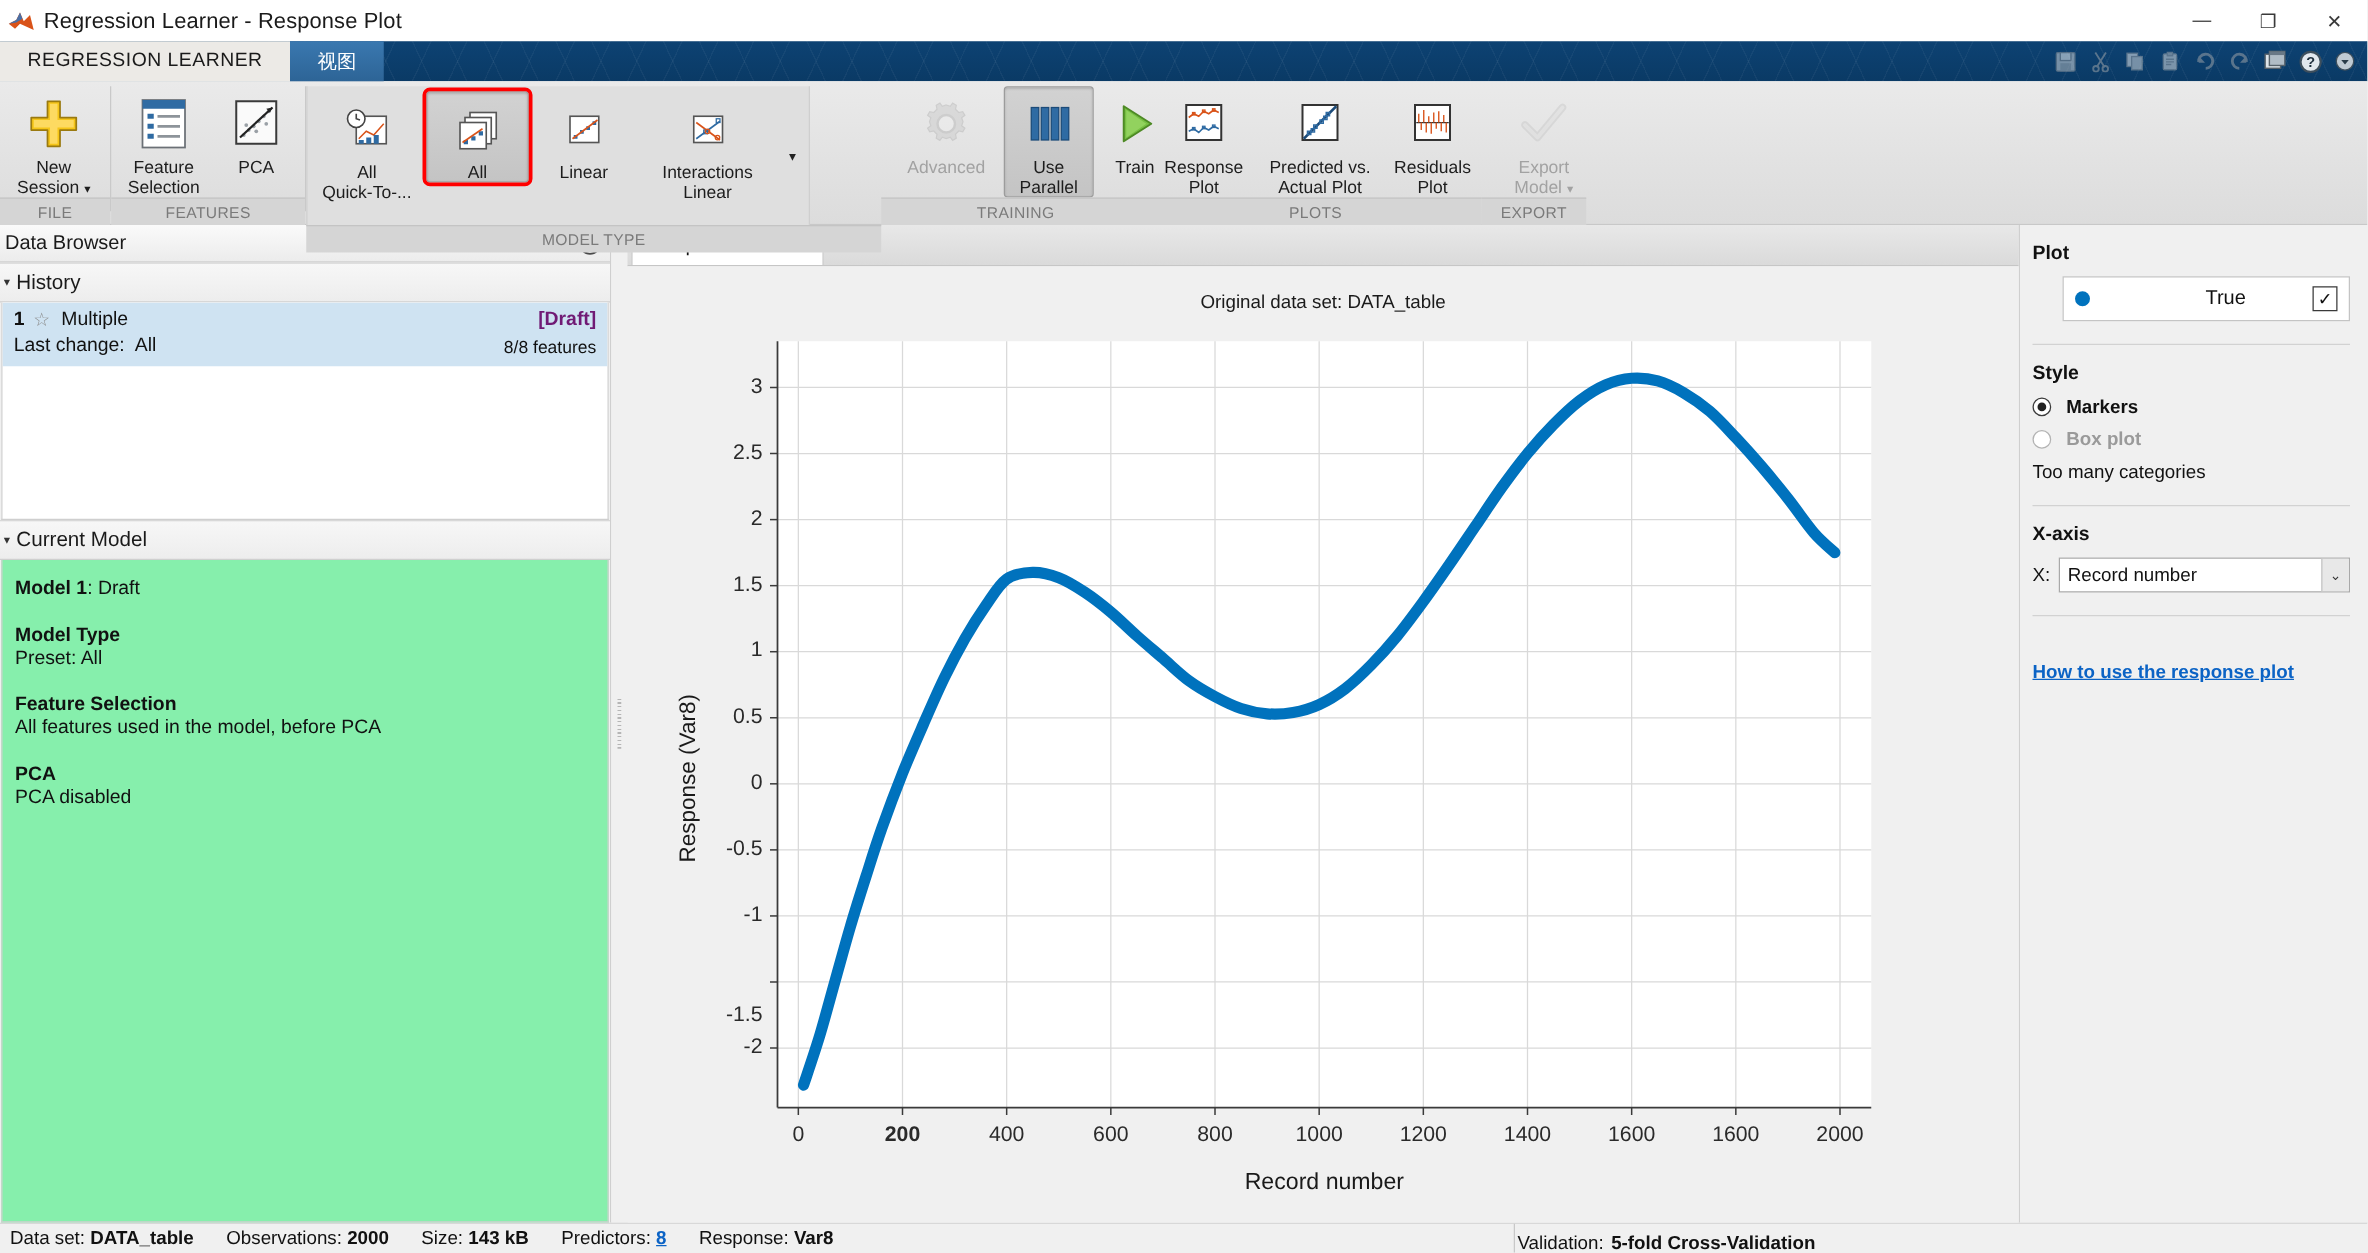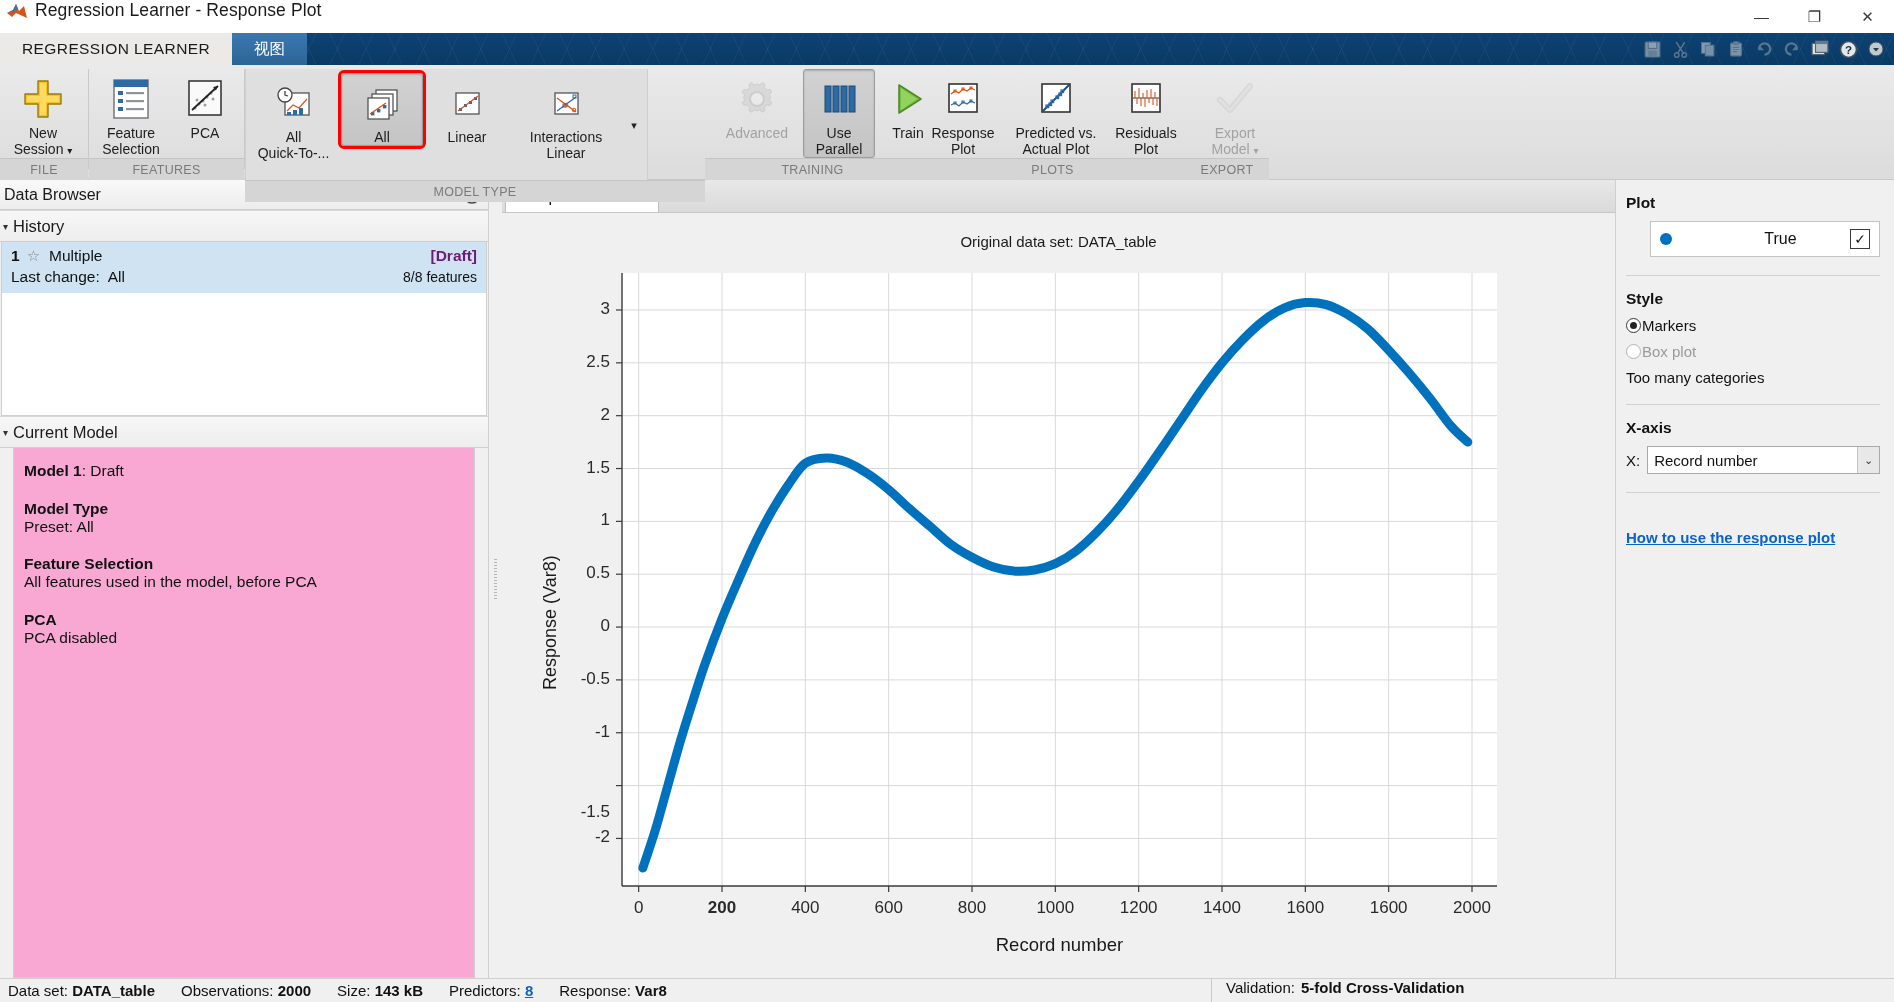--- a/index.html
+++ b/index.html
@@ -6,21 +6,21 @@
   html, body { margin:0; padding:0; }
   body {
     width:1894px; height:1002px;
     font-family:"Liberation Sans", sans-serif;
     background:#f0f0f0; overflow:hidden;
     -webkit-font-smoothing:antialiased;
   }
 
   
   .titlebar {
-    height:33px; background:#ffffff; display:flex; 
+    height:33px; background:#ffffff; display:flex; align-items:center;
     position:relative;
   }
   .ml-logo { width:22px; height:22px; margin-left:6px; position:relative; }
   .ml-logo svg { display:block; }
   .title-text { font-size:17.5px; color:#1a1a1a; margin-left:7px; letter-spacing:.1px; }
   .win-btns { position:absolute; right:0; top:0; height:33px; display:flex; }
   .win-btn {
     width:53px; height:33px; display:flex; align-items:center; justify-content:center;
     font-size:15px; color:#3a3a3a;
   }
@@ -135,22 +135,22 @@
     background:#cfe3f2; padding:5px 9px 7px; font-size:15.5px; color:#111;
   }
   .hist-line1 { display:flex; align-items:center; }
   .hist-num { font-weight:bold; margin-right:7px; }
   .star { color:#8a8a8a; font-size:15px; margin-right:9px; }
   .hist-draft { margin-left:auto; color:#701a75; font-weight:bold; }
   .hist-line2 { display:flex; align-items:center; margin-top:3px; }
   .hist-feat { margin-left:auto; font-size:14px; }
 
   .cm-body {
-    background:#f9a8d4; border:1px solid #cfcfcf; border-top:none;
-    margin:0 13px; flex:1; padding:14px 10px; font-size:15.5px; color:#111;
+    background:#86efac; border:1px solid #cfcfcf; border-top:none;
+    margin:0 1px; flex:1; padding:14px 10px; font-size:15.5px; color:#111;
     line-height:1.15;
   }
   .cm-body .blk { margin-bottom:20px; }
   .cm-body b { font-weight:bold; }
 
   .vsplit { width:13px; background:#f0f0f0; display:flex; align-items:center; justify-content:center; }
   .vsplit .dots { width:3px; height:40px; background:
       repeating-linear-gradient(180deg,#b5b5b5 0 1px, transparent 1px 3px); }
 
   
@@ -193,21 +193,21 @@
     background:#ffffff; border:1px solid #c4c4c4; height:36px;
     display:flex; align-items:center; padding:0 9px; margin-left:24px;
   }
   .legend-dot { width:12px; height:12px; border-radius:50%; background:#0072bd; }
   .legend-lbl { flex:1; text-align:center; font-size:16px;padding-left:39px; }
   .legend-chk {
     width:20px; height:20px; border:1px solid #3a3a3a; background:#fff;
     display:flex; align-items:center; justify-content:center; font-size:14px; color:#111;
   }
   .r-div { height:1px; background:#d2d2d2; margin:18px 0 14px; }
-  .radio-row { display:flex; align-items:center; gap:1px; margin-bottom:9px; }
+  .radio-row { display:flex; align-items:center; gap:12px; margin-bottom:9px;font-weight:bold; }
   .radio {
     width:15px; height:15px; border-radius:50%; border:1.5px solid #3a3a3a;
     background:#fff; display:flex; align-items:center; justify-content:center;
   }
   .radio .in { width:7px; height:7px; border-radius:50%; background:#222; }
   .radio.dis { border-color:#b3b3b3; }
   .dis-txt { color:#9a9a9a; }
   .note { font-size:15px; color:#111; margin-top:2px; }
   .xrow { display:flex; align-items:center; gap:7px; }
   .xlab-s { font-size:15px; }
@@ -221,22 +221,22 @@
     display:flex; align-items:center; justify-content:center; font-size:11px; color:#333;
   }
   .link { color:#0b63c5; font-weight:bold; font-size:15px; margin-top:22px; display:inline-block;text-decoration:underline; }
 
   
   .status {
     height:24px; display:flex; align-items:center; background:#f0f0f0;
     border-top:1px solid #cfcfcf; font-size:15px; color:#111;
   }
   .status .seg1 { display:flex; gap:26px; padding-left:8px; flex:1; align-items:center; }
-  .status .seg2 { width:683px; border-left:1px solid #c8c8c8; padding-left:14px; height:24px;
-                  display:flex; align-items:flex-start; }
+  .status .seg2 { width:683px; border-left:1px solid #c8c8c8; padding-left:2px; height:24px;
+                  display:flex; align-items:flex-end; }
   .status b { font-weight:bold; }
   .underlink { color:#0b63c5; text-decoration:underline; font-weight:bold; }
 </style>
 </head>
 <body>
 
 <div class="titlebar">
   <div class="ml-logo">
     <svg width="22" height="22" viewBox="0 0 22 22">
       <path d="M1 13 L7 10 L10 4 L13 11 L18 6 L21 18 L10 13 L6 17 Z" fill="#d95319"></path>

